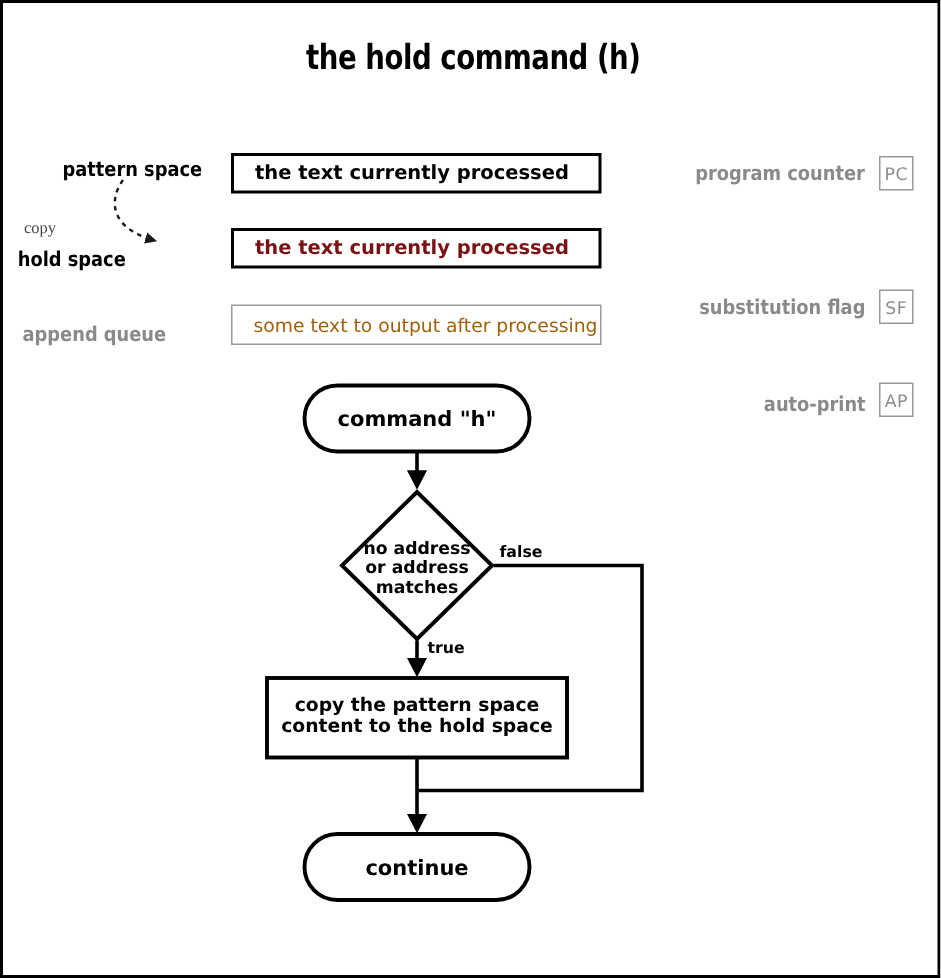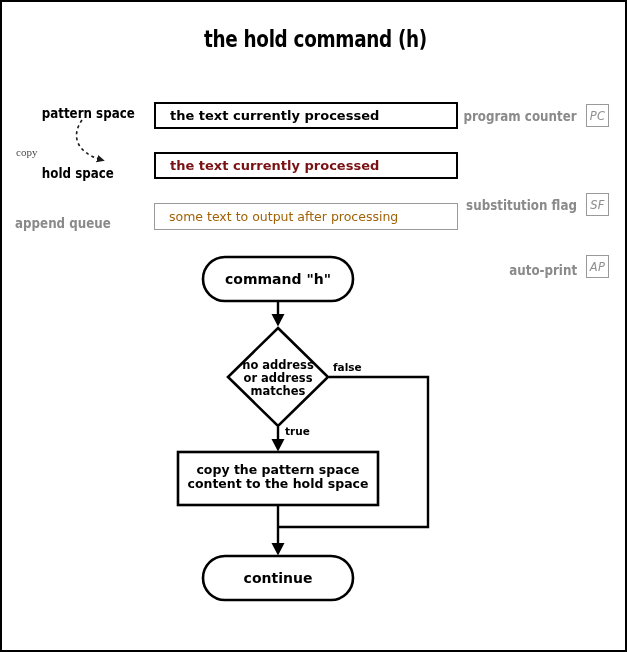--- a/index.html
+++ b/index.html
@@ -48,21 +48,21 @@
     text-align: right;
     transform: scaleX(0.88);
     transform-origin: right center;
     white-space: nowrap;
   }
   .reg-label.dim { color: #8a8a8a; }
 
   .reg-box {
     position: absolute;
     left: 152px;
-    width: 304px;
+    width: 247px;
     height: 27px;
     box-sizing: border-box;
     border: 2.5px solid #000000;
     background: #ffffff;
     display: flex;
     align-items: center;
     padding-left: 14px;
   }
   .reg-box-text {
     font-family: "DejaVu Sans", sans-serif;
@@ -103,21 +103,20 @@
     height: 23px;
     box-sizing: border-box;
     border: 1.5px solid #999999;
     display: flex;
     align-items: center;
     justify-content: center;
     font-family: "DejaVu Sans", sans-serif;
     font-size: 11.5px;
     color: #8d8d8d;
     letter-spacing: 0.3px;
-    font-style: italic;
   }
 
   
   #copy-label {
     position: absolute;
     left: 14px;
     top: 144px;
     font-family: Liberation Serif, serif;
     font-size: 11px;
     color: #4a4a4a;
@@ -168,21 +167,21 @@
 
   <div id="title">the hold command (h)</div>
 
   <div class="reg-row" style="left:15px; top:103px; width:142px; margin-left:12px;">
     <span class="reg-label">pattern space</span>
   </div>
   <div class="reg-box" style="top:100px;">
     <span class="reg-box-text">the text currently processed</span>
   </div>
 
-  <div class="reg-row" style="left:0; top:163px; width:142px; justify-content:center;">
+  <div class="reg-row" style="left:0; top:163px; width:142px; justify-content:flex-start;">
     <span class="reg-label">hold space</span>
   </div>
   <div class="reg-box" style="top:150px;">
     <span class="reg-box-text maroon">the text currently processed</span>
   </div>
 
   <div class="reg-row" style="left:0; top:213px; width:142px; justify-content:flex-start;">
     <span class="reg-label dim">append queue</span>
   </div>
   <div class="reg-box dim" style="top:201px;">

